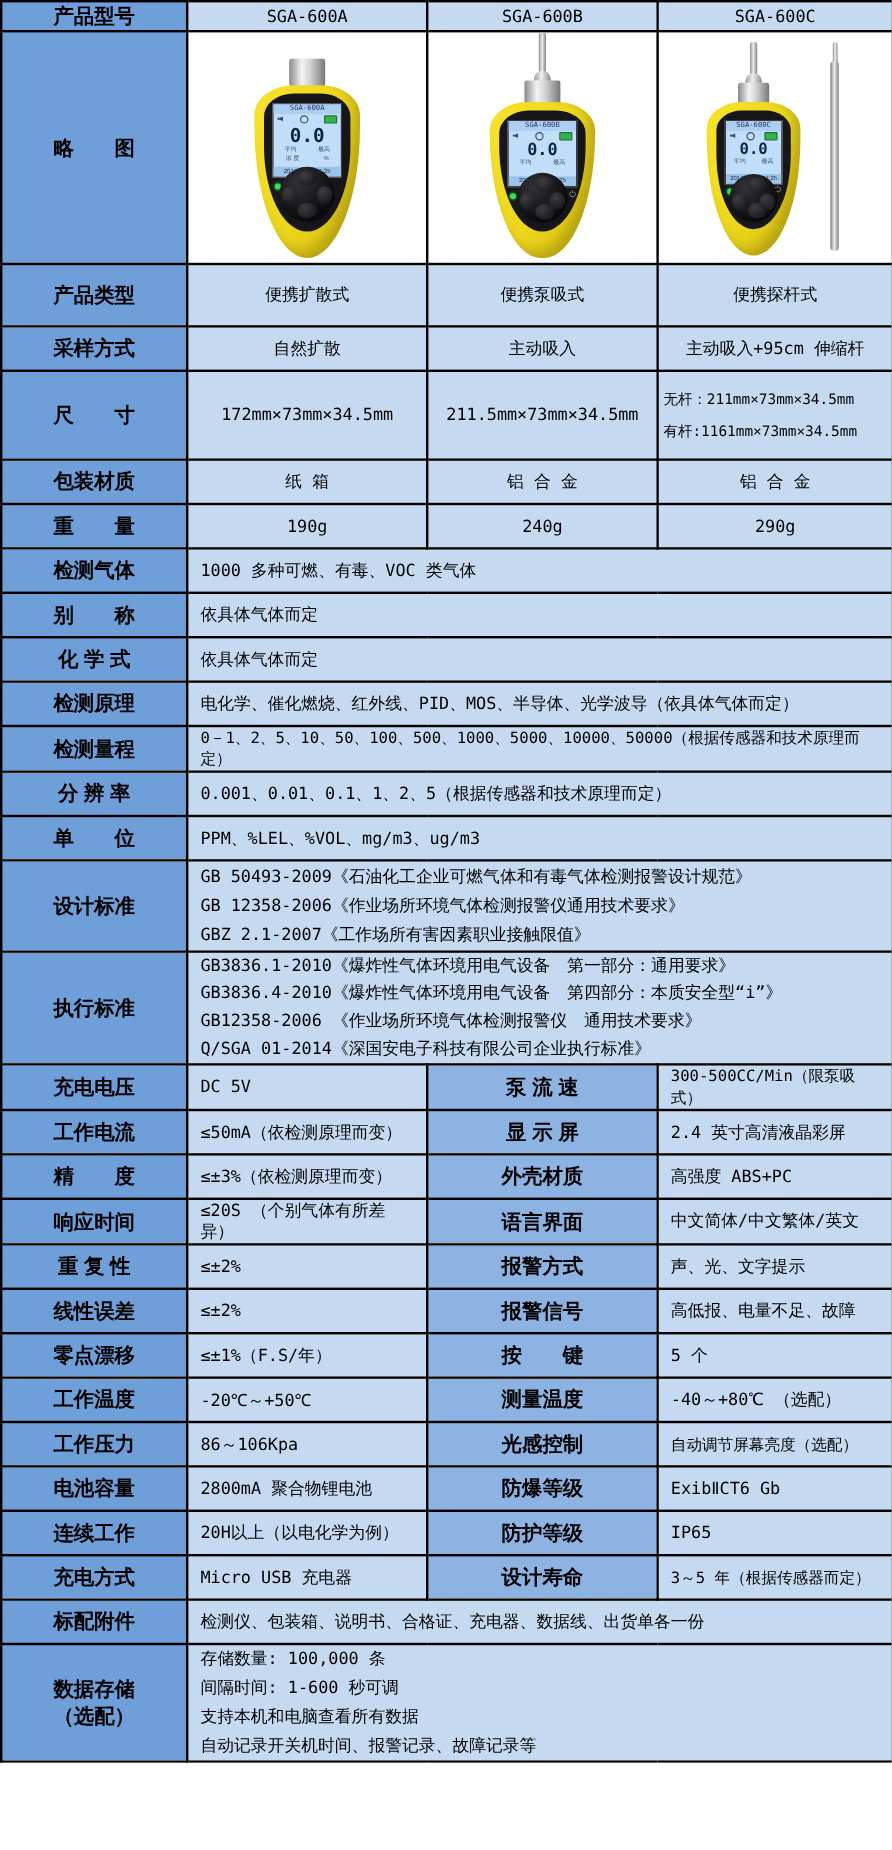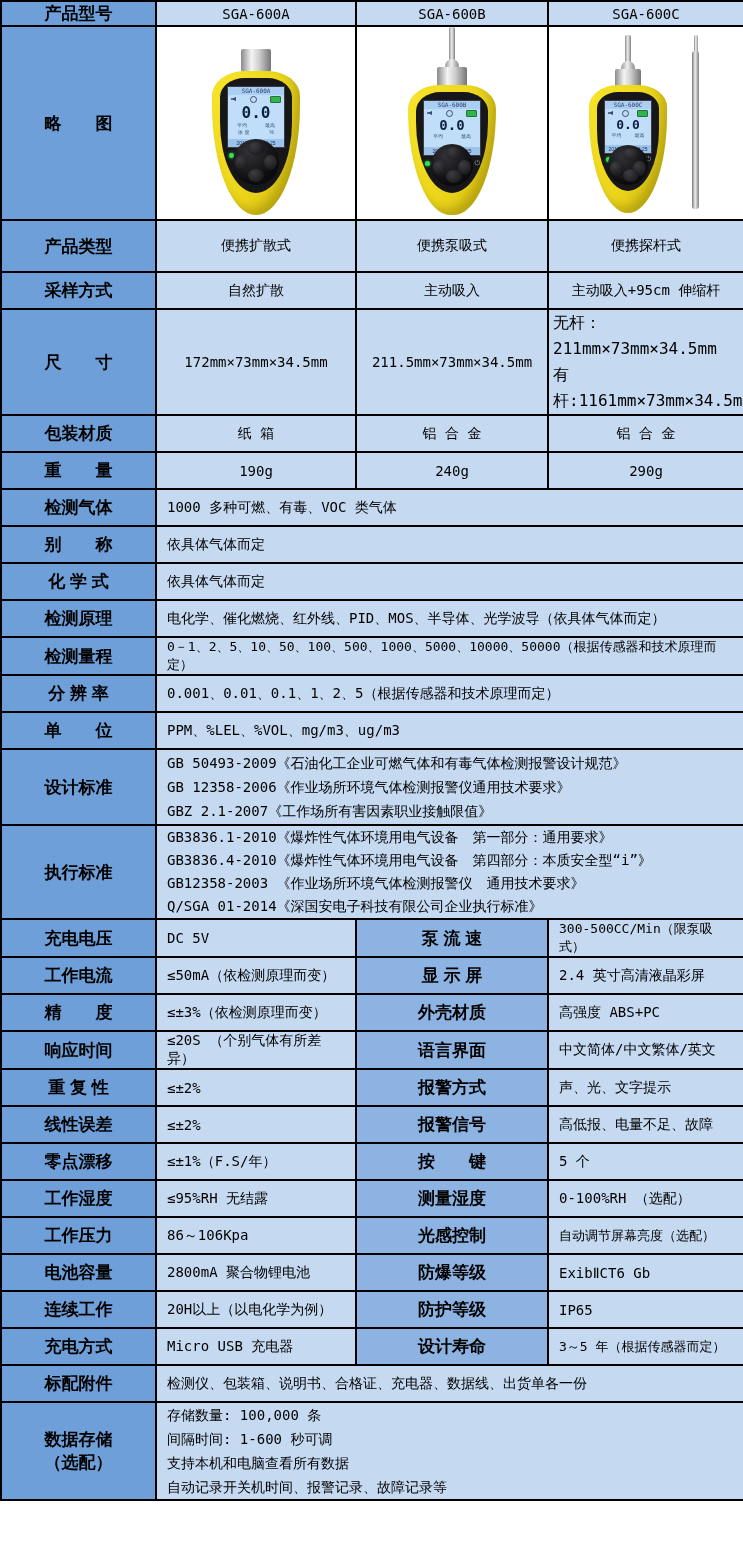--- a/index.html
+++ b/index.html
@@ -8,21 +8,21 @@
   td{border:2px solid #000;overflow:hidden;vertical-align:middle;}
   .lbl{background:#6F9FD8;font-weight:bold;text-align:center;font-size:17px;color:#000;padding:0 2px;}
   .lbl2{background:#8DB3E2;font-weight:bold;text-align:center;font-size:17px;color:#000;padding:0 2px;}
   .val{background:#C5D9F1;font-size:14px;color:#000;font-family:"DejaVu Sans Mono",monospace;}
   .c{text-align:center;padding:0 4px;}
   .l{text-align:left;padding:0 10px;}
   .lines div{line-height:24px;}
   .exec .lines div{line-height:23px;}
   .disp .lines div{line-height:25px;}
   .stor .lines div{line-height:24px;}
-  .dim-c div{line-height:26px;font-size:16px;}
+  .dim-c div{line-height:26px;font-size:12px;}
   .h38{height:22px}.h37{height:37px}.h40{height:52px}.h58{height:74px}
   .h76{height:76px}.h94{height:94px}.h54{height:54px}.h98{height:98px}.h196{height:150px}
   .imgcell{background:#fff;padding:0;text-align:center;}
 
   
   .dev{position:relative;width:130px;height:192px;margin:0 auto;}
   .cap{position:absolute;left:50%;transform:translateX(-50%);width:30px;height:23px;
        background:linear-gradient(90deg,#8a8a8a,#f4f4f4 35%,#cfcfcf 60%,#767676);border-radius:2px;}
   .probe{position:absolute;left:50%;transform:translateX(-50%);width:6px;
        background:linear-gradient(90deg,#8c8c8c,#eee 45%,#828282);border-radius:2px;}
@@ -272,21 +272,21 @@
     <div>GB 12358-2006《作业场所环境气体检测报警仪通用技术要求》</div>
     <div>GBZ 2.1-2007《工作场所有害因素职业接触限值》</div>
   </td>
 </tr>
 
 <tr class="h94 exec">
   <td class="lbl">执行标准</td>
   <td class="val l lines" colspan="3">
     <div>GB3836.1-2010《爆炸性气体环境用电气设备　第一部分：通用要求》</div>
     <div>GB3836.4-2010《爆炸性气体环境用电气设备　第四部分：本质安全型“i”》</div>
-    <div>GB12358-2003 《作业场所环境气体检测报警仪　通用技术要求》</div>
+    <div>GB12358-2006 《作业场所环境气体检测报警仪　通用技术要求》</div>
     <div>Q/SGA 01-2014《深国安电子科技有限公司企业执行标准》</div>
   </td>
 </tr>
 
 
 <tr class="h37">
   <td class="lbl">充电电压</td>
   <td class="val l">DC 5V</td>
   <td class="lbl2">泵 流 速</td>
   <td class="val l" style="font-size:13px">300-500CC/Min（限泵吸式）</td>
@@ -321,24 +321,24 @@
   <td class="lbl2">报警信号</td>
   <td class="val l">高低报、电量不足、故障</td>
 </tr>
 <tr class="h37">
   <td class="lbl">零点漂移</td>
   <td class="val l">≤±1%（F.S/年）</td>
   <td class="lbl2">按　　键</td>
   <td class="val l">5 个</td>
 </tr>
 <tr class="h37">
-  <td class="lbl">工作湿度</td>
-  <td class="val l">≤95%RH 无结露</td>
-  <td class="lbl2">测量湿度</td>
-  <td class="val l">0-100%RH （选配）</td>
+  <td class="lbl">工作温度</td>
+  <td class="val l">-20℃～+50℃</td>
+  <td class="lbl2">测量温度</td>
+  <td class="val l">-40～+80℃ （选配）</td>
 </tr>
 <tr class="h37">
   <td class="lbl">工作压力</td>
   <td class="val l">86～106Kpa</td>
   <td class="lbl2">光感控制</td>
   <td class="val l" style="font-size:13px">自动调节屏幕亮度（选配）</td>
 </tr>
 <tr class="h37">
   <td class="lbl">电池容量</td>
   <td class="val l">2800mA 聚合物锂电池</td>

